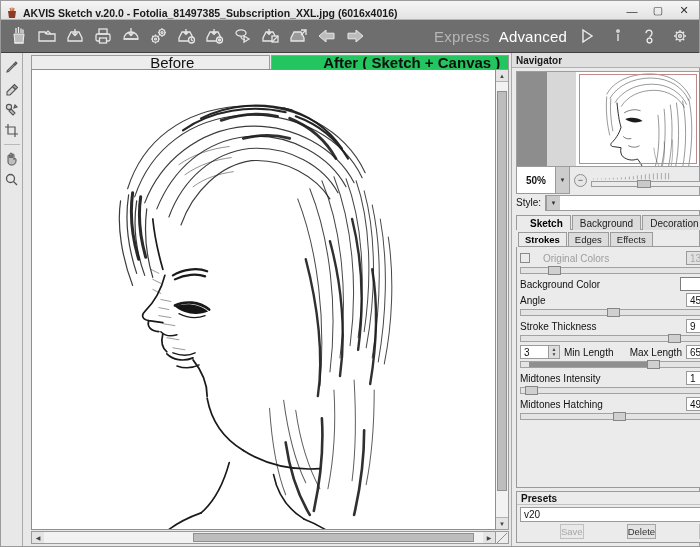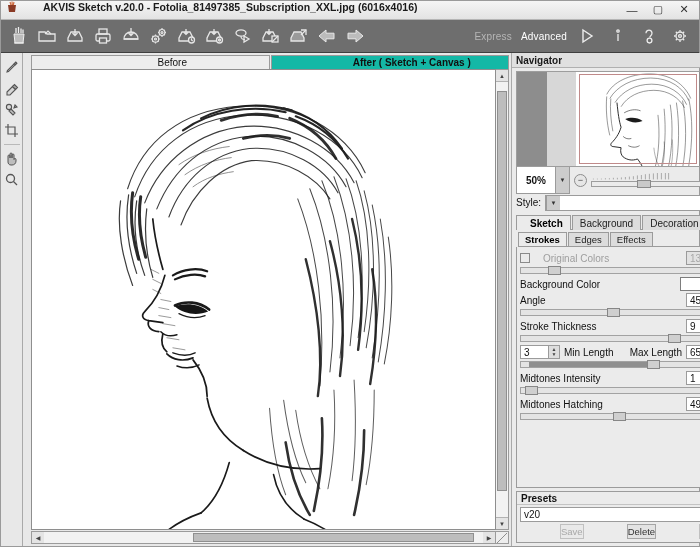--- a/index.html
+++ b/index.html
@@ -15,23 +15,22 @@
     display: flex; flex-direction: column;
     background: #ebebeb;
     border: 1px solid #9a9a9a;
   }
 
   
   .titlebar {
     height: 19px; flex: 0 0 19px;
     background: linear-gradient(#f5f5f5, #e3e3e3);
     border-bottom: 1px solid #b5b5b5;
-    display: flex; align-items: flex-start;
+    display: flex; align-items: flex-end;
     padding: 0 2px 0 5px;
-    gap: 20px;
   }
   .title-logo {
     width: 12px; height: 12px; margin-right: 5px;
     display: flex; align-items: center; justify-content: center;
   }
   .title-text {
     font-size: 10.5px; font-weight: bold; color: #1a1a1a;
     white-space: nowrap; flex: 1 1 auto; overflow: hidden;
   }
   .win-btns { display: flex; align-items: center; gap: 0; }
@@ -52,21 +51,21 @@
   .tb-left { display: flex; align-items: center; gap: 1px; }
   .tb-btn {
     width: 27px; height: 27px;
     display: flex; align-items: center; justify-content: center;
   }
   .tb-btn svg { display: block; }
   .tb-right {
     margin-left: auto; display: flex; align-items: center; gap: 9px;
     padding-right: 2px;
   }
-  .mode-label { font-size: 10px; color: #b6b6b6; letter-spacing: .2px; }
+  .mode-label { font-size: 15px; color: #b6b6b6; letter-spacing: .2px; }
   .mode-label.active { color: #ffffff; }
   .tb-icon-btn {
     width: 22px; height: 24px;
     display: flex; align-items: center; justify-content: center;
   }
 
   
   .body { flex: 1 1 auto; display: flex; min-height: 0; }
 
   
@@ -90,27 +89,27 @@
     border-right: 1px solid #a9a9a9;
   }
   .viewtabs {
     height: 16px; flex: 0 0 16px;
     display: flex; padding: 2px 2px 0 8px; gap: 0;
     background: #e8e8e8;
   }
   .vtab {
     flex: 1 1 0; height: 14px;
     display: flex; align-items: center; justify-content: center;
-    font-size: 10px; color: #111;
+    font-size: 15px; color: #111;
     background: #ededed;
     border: 1px solid #9b9b9b;
     border-bottom: none;
     padding-left: 44px;
   }
-  .vtab.active { font-weight: bold; background: #14b8a6; }
+  .vtab.active { font-weight: bold; background: #22c55e; }
   .vtab + .vtab { margin-left: 1px; }
 
   .canvas-wrap {
     flex: 1 1 auto; display: flex; min-height: 0;
     padding: 0 2px 0 8px;
   }
   .canvas-outer {
     flex: 1 1 auto; min-width: 0;
     border: 1px solid #8e8e8e; background: #ffffff;
     position: relative; overflow: hidden;

